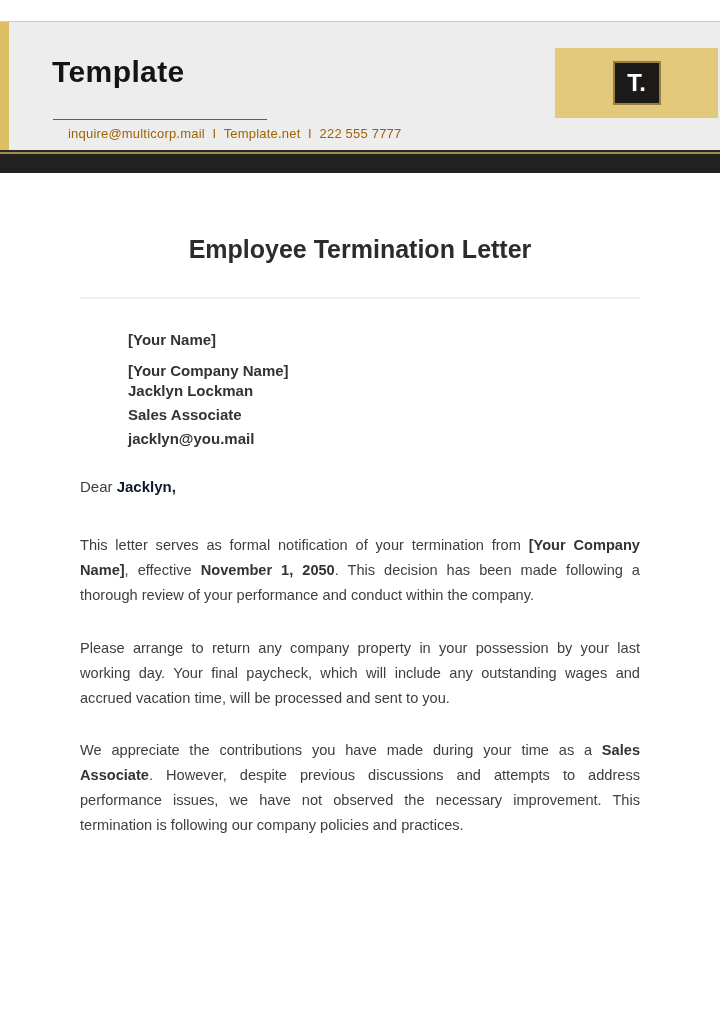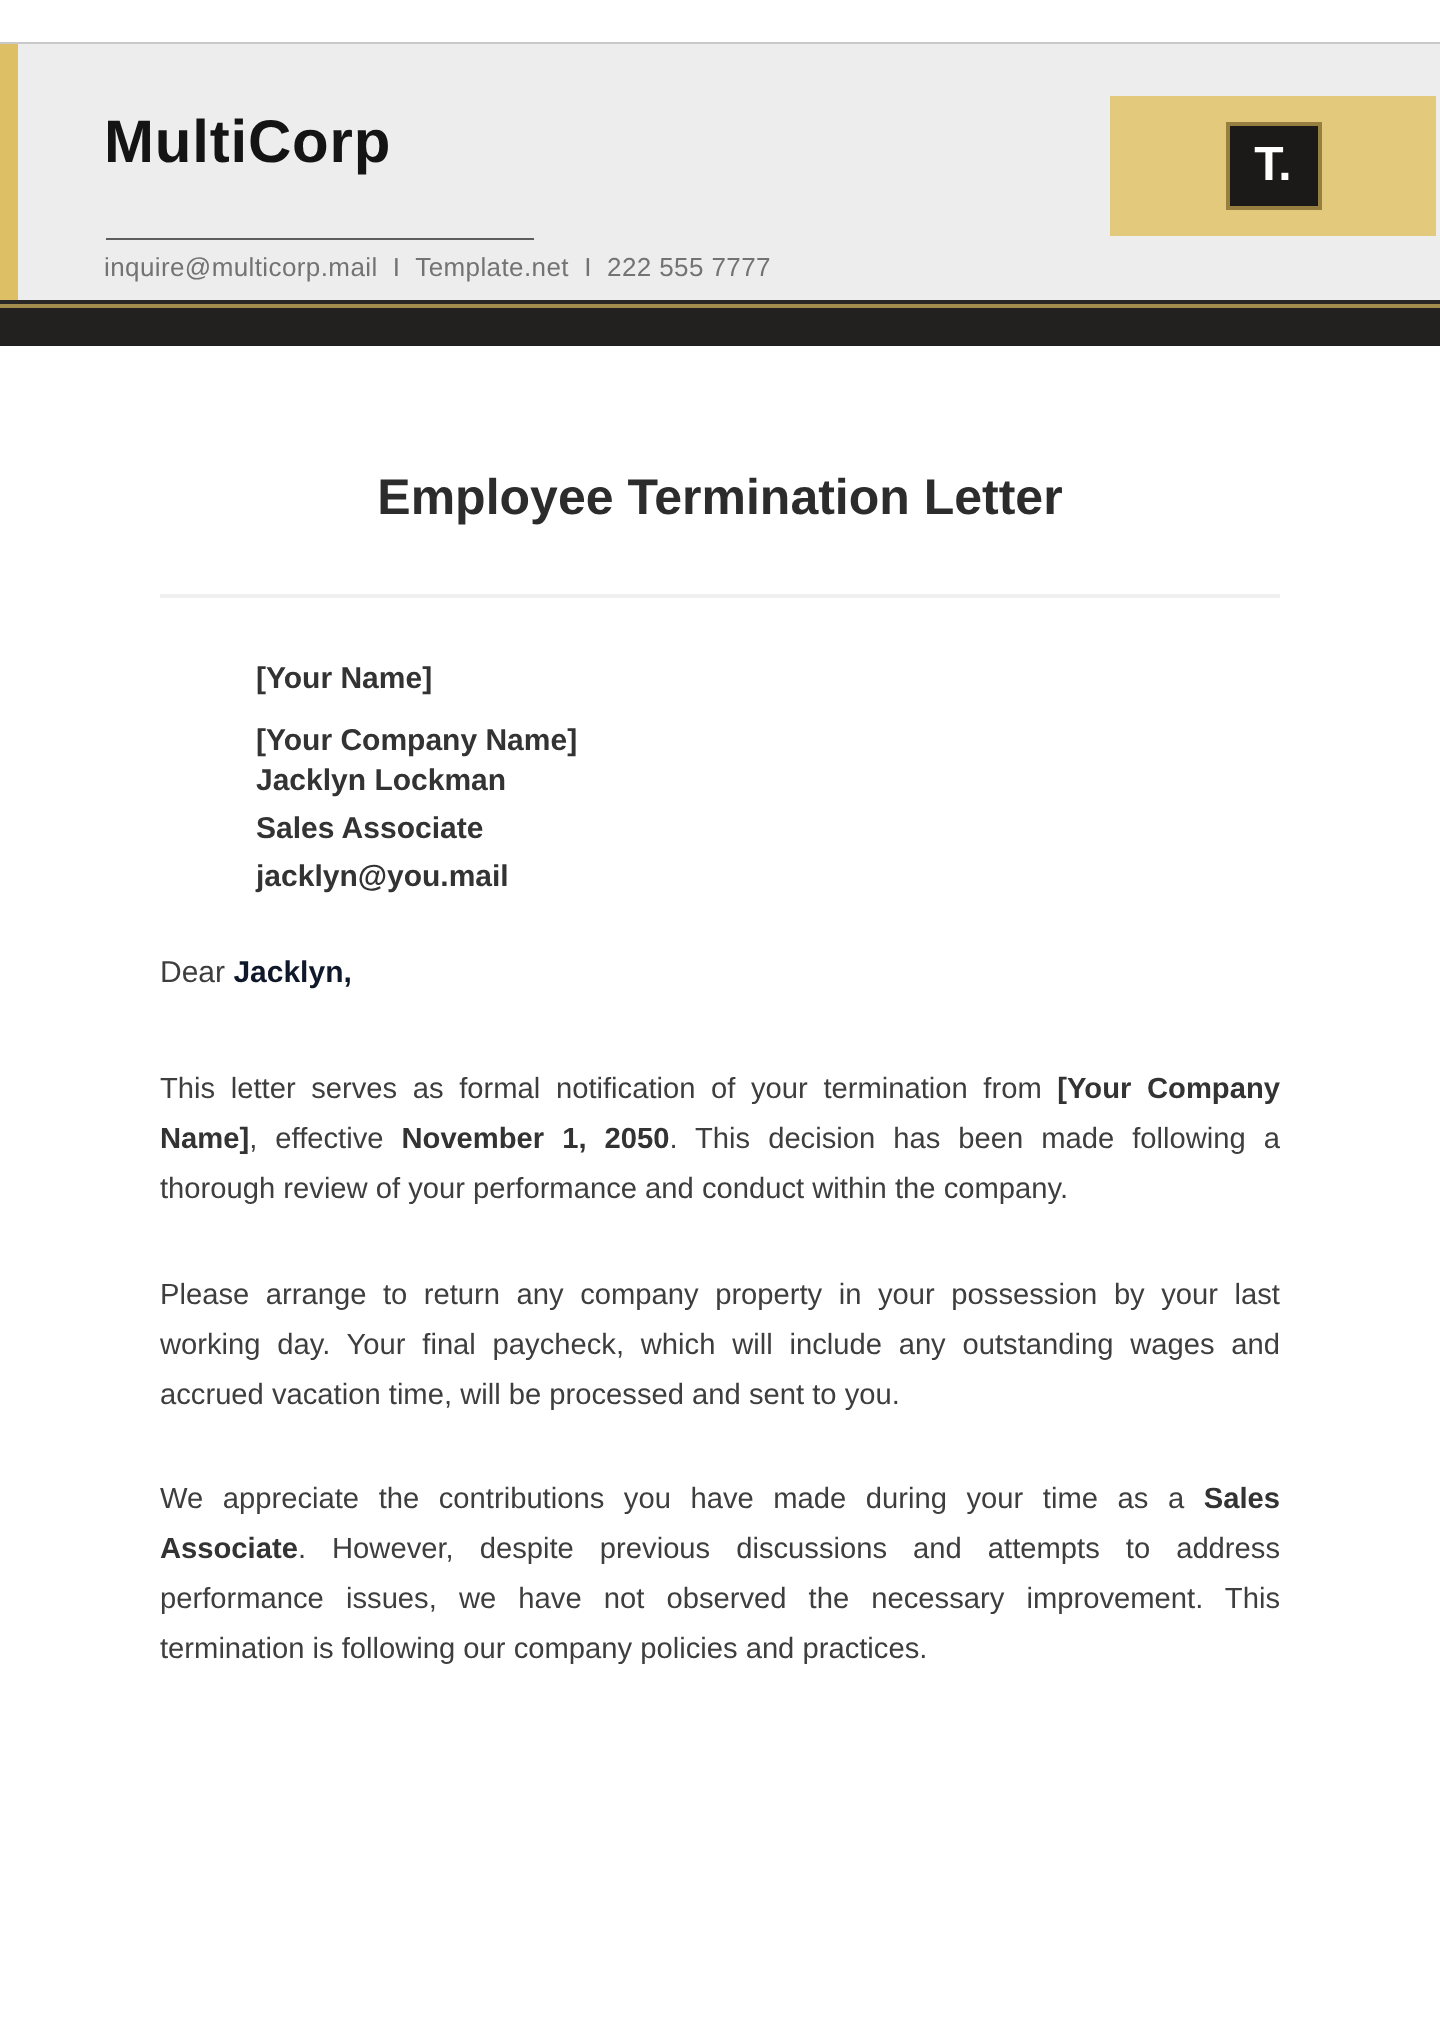--- a/index.html
+++ b/index.html
@@ -40,23 +40,23 @@
     color: #141414;
   }
   .header-rule {
     position: absolute;
     left: 53px; top: 97px;
     width: 214px;
     border-top: 1px solid #5e5e5e;
   }
   .contact-line {
     position: absolute;
-    left: 52px; top: 104px;
+    left: 68px; top: 104px;
     font-size: 13px;
-    color: #737373;
+    color: #a16207;
     letter-spacing: 0.2px;
     white-space: pre;
   }
   .logo-block {
     position: absolute;
     right: 2px; top: 26px;
     width: 163px; height: 70px;
     background: #e3c97c;
     display: flex;
     align-items: center;
@@ -131,21 +131,21 @@
   .para.last  { margin-top: 28px; }
   .para strong { color: #333333; }
 </style>
 </head>
 <body>
 
 <div class="page">
 
   <div class="header-band">
     <div class="gold-stripe"></div>
-    <div class="company-name">MultiCorp</div>
+    <div class="company-name">Template</div>
     <div class="header-rule"></div>
     <div class="contact-line">inquire@multicorp.mail  I  Template.net  I  222 555 7777</div>
     <div class="logo-block">
       <div class="logo-square">T.</div>
     </div>
   </div>
 
   <div class="accent-bar">
     <div class="bar-dark-thin"></div>
     <div class="bar-gold-line"></div>

